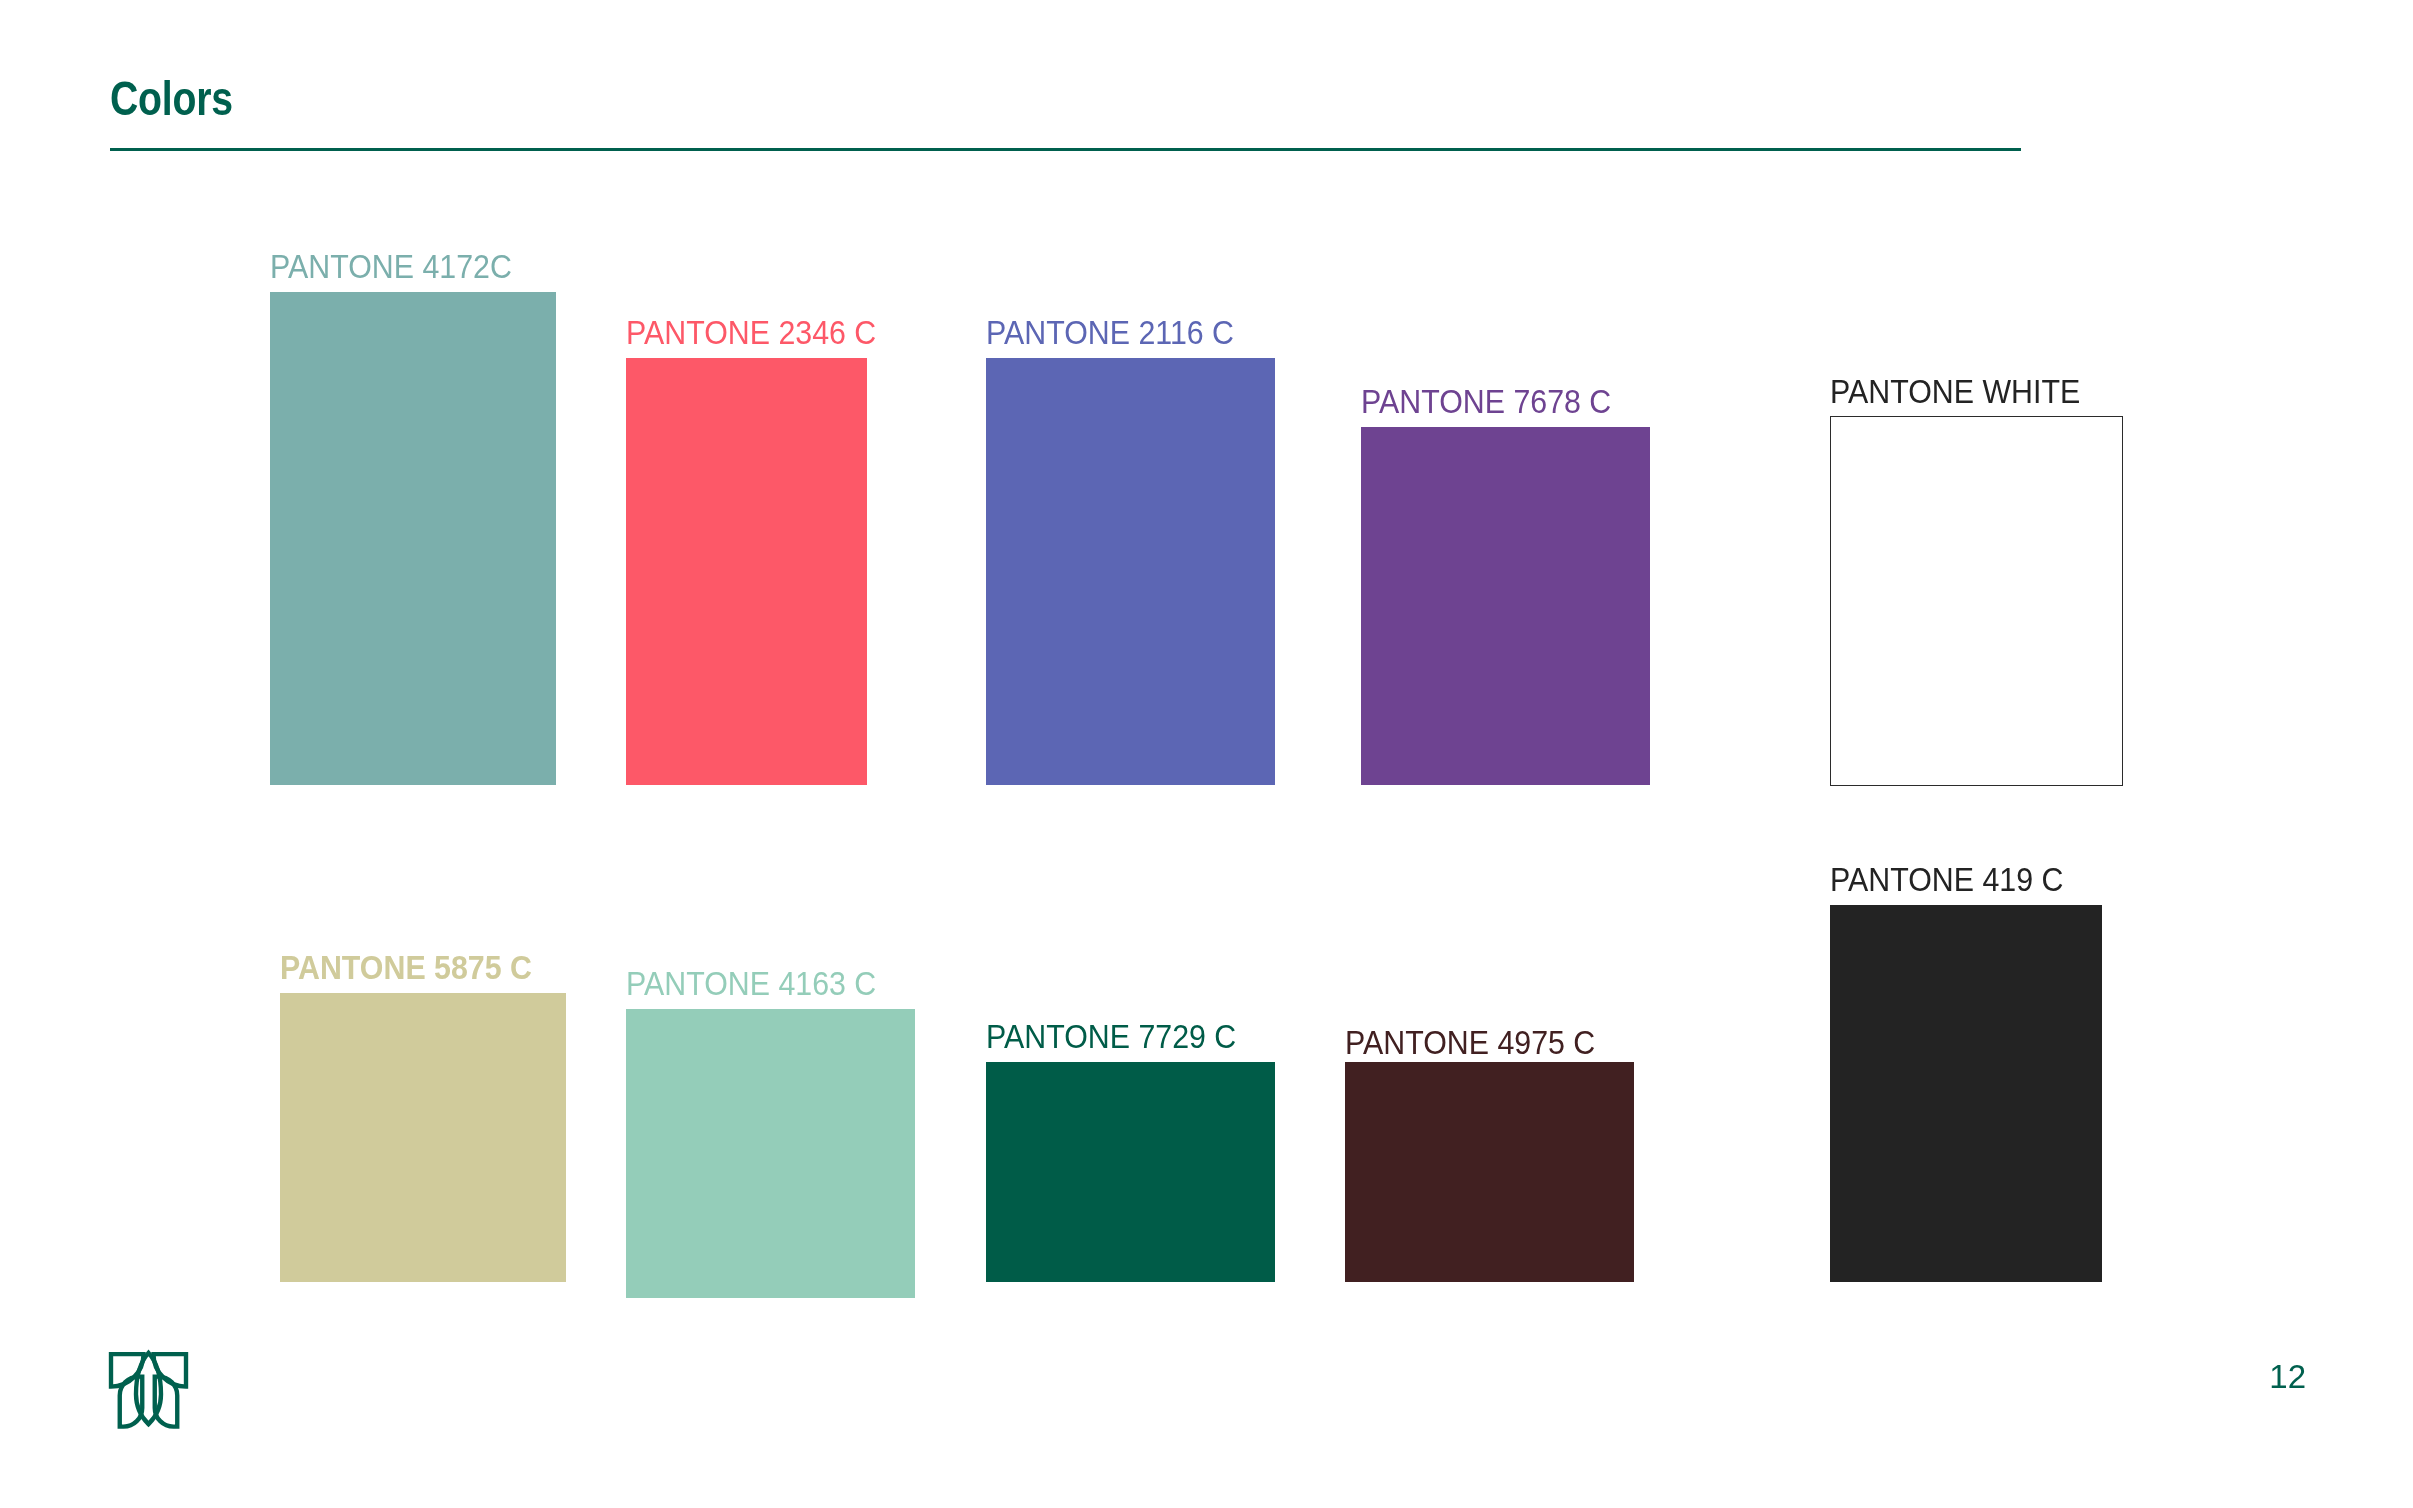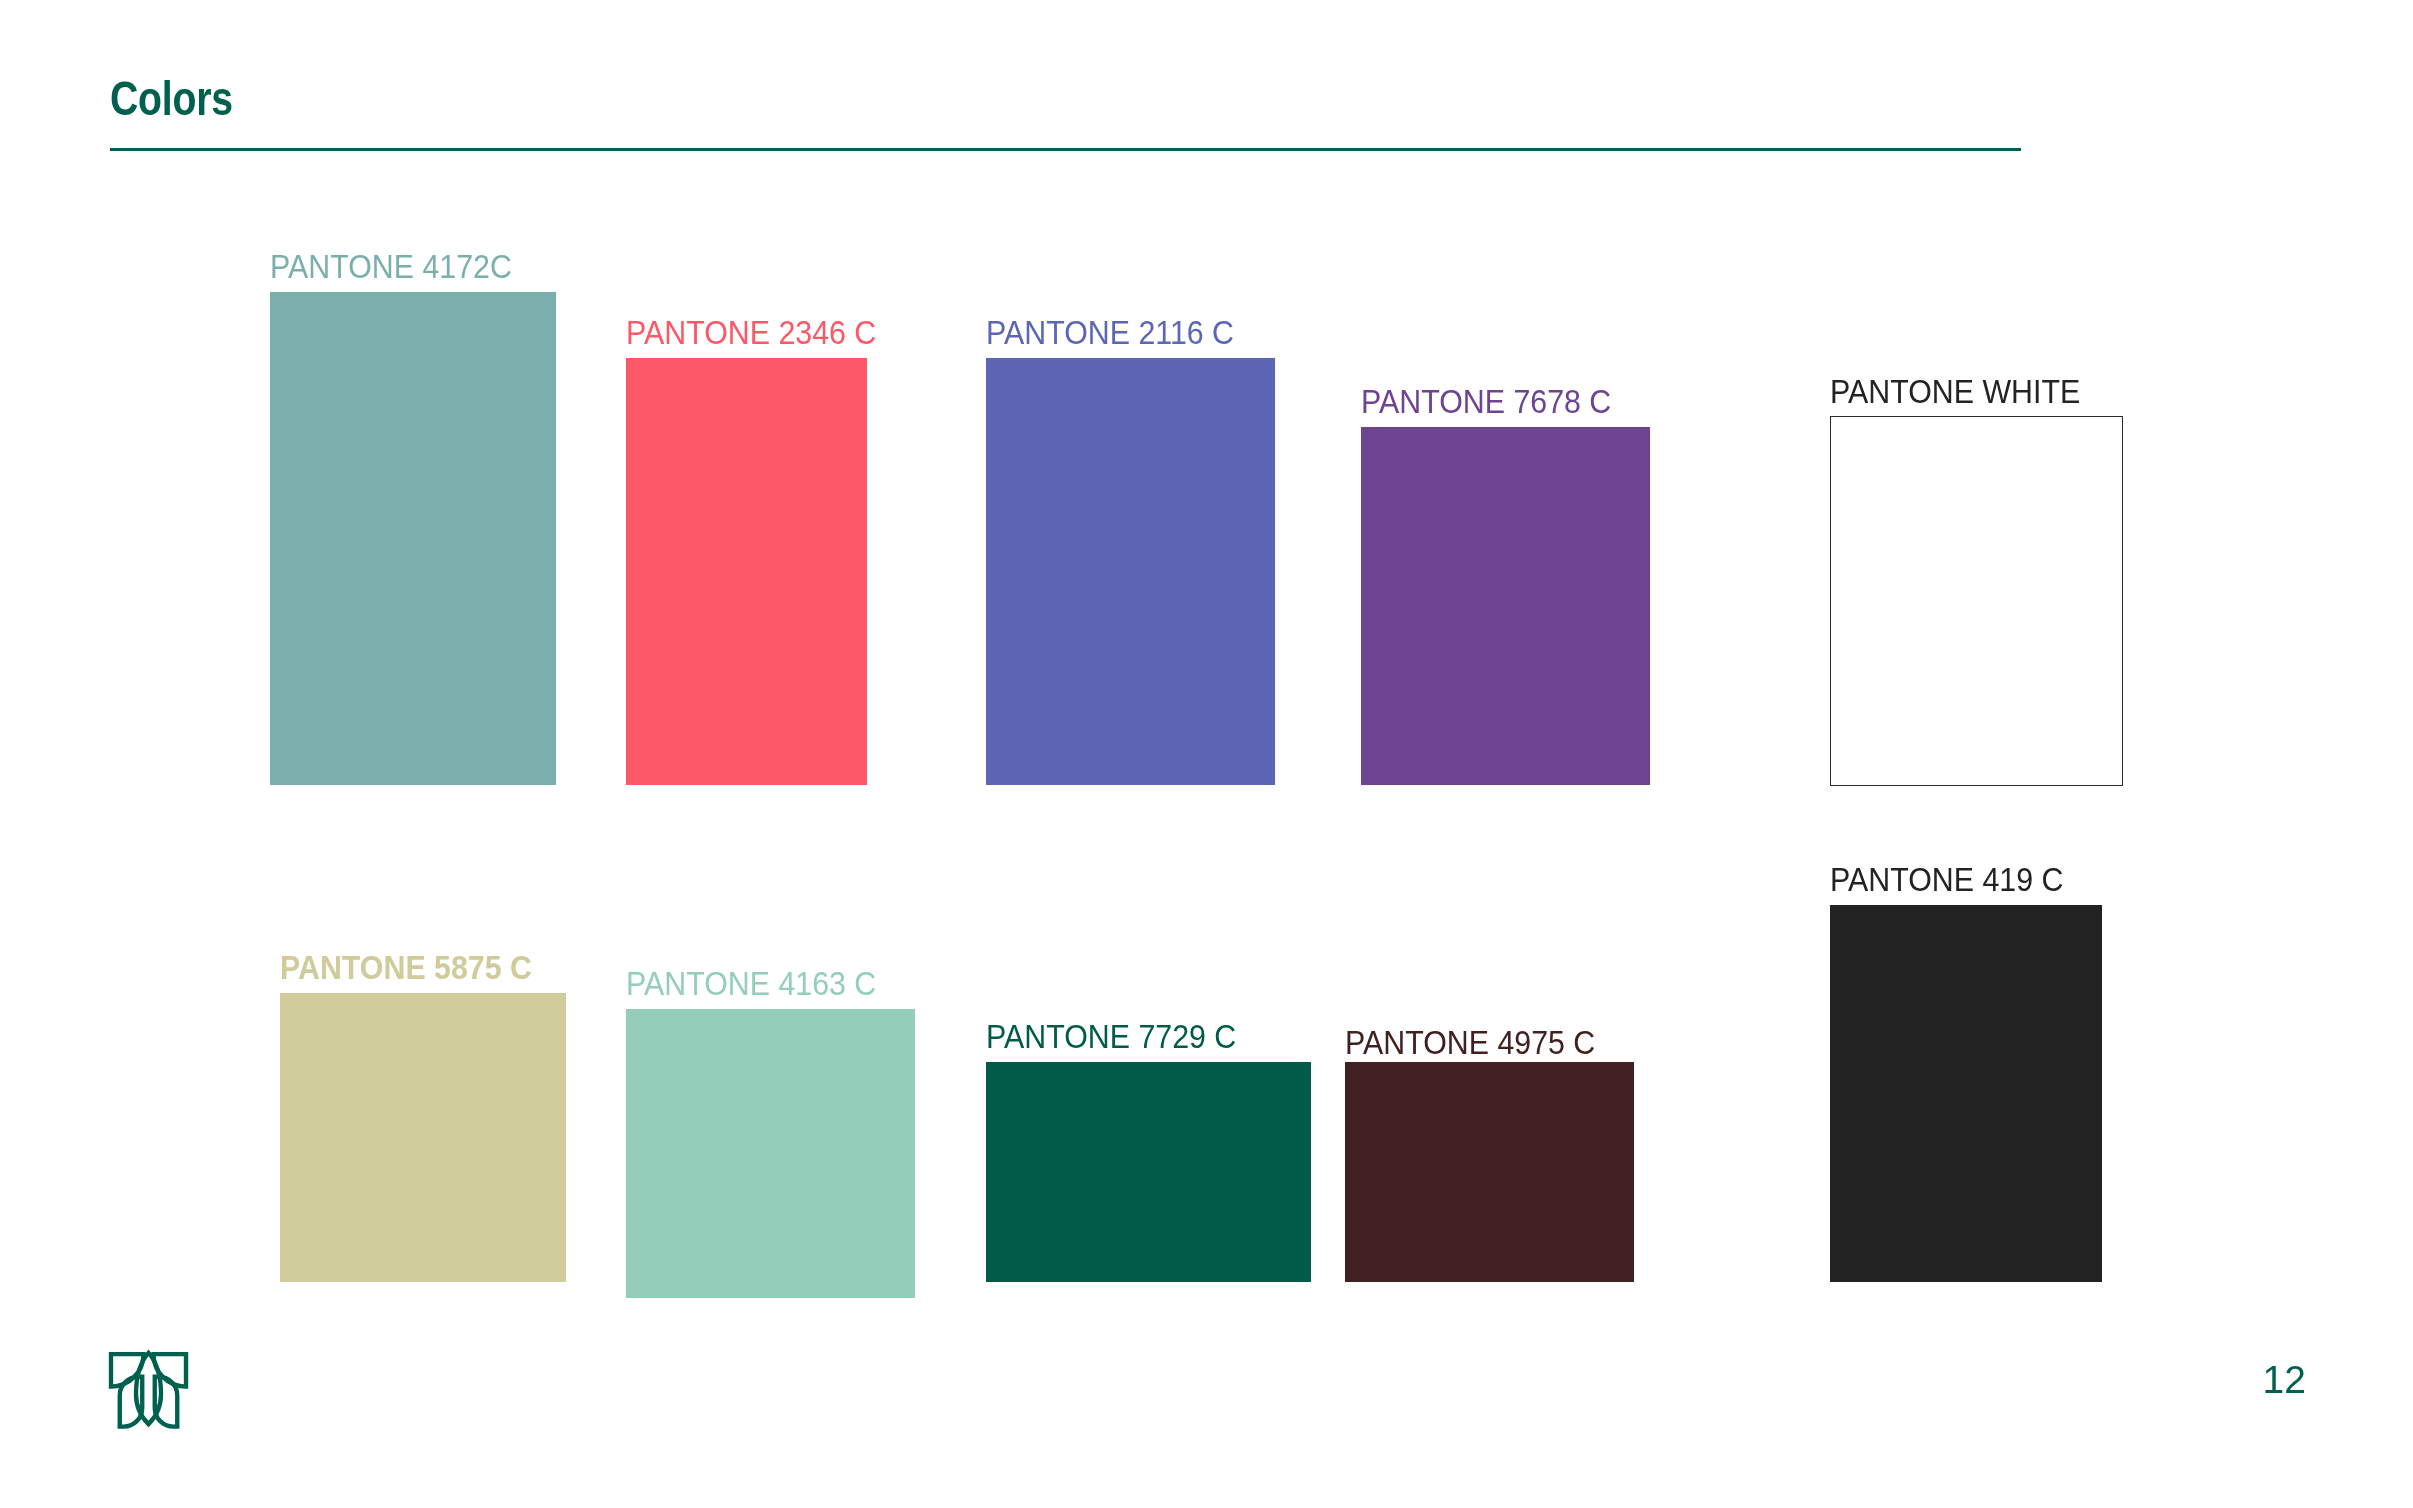--- a/index.html
+++ b/index.html
@@ -54,21 +54,21 @@
 
   
   .logo{
     position:absolute;
     left:106px; top:1344px;
     width:85px; height:94px;
   }
   .page-number{
     position:absolute;
     right:107px; top:1358px;
-    font-size:39px;
+    font-size:33px;
     color:#00604E;
     font-family:"Liberation Sans", sans-serif;
     white-space:nowrap;
   }
 </style>
 </head>
 <body>
 
 <div class="slide">
 
@@ -98,21 +98,21 @@
         <div class="label" style="color: rgb(35, 35, 35); bottom: 377px;">PANTONE WHITE</div>
       </div>
       <div class="swatch" style="left: 280px; top: 993px; width: 286px; height: 289px; font-weight: bold;">
         <div class="chip" style="background: rgb(208, 203, 155); height: 289px; top: 0px;"></div>
         <div class="label" style="color: rgb(208, 203, 155); bottom: 297px;">PANTONE 5875 C</div>
       </div>
       <div class="swatch" style="left: 626px; top: 993px; width: 289px; height: 289px; margin-top: 16px;">
         <div class="chip" style="background: rgb(148, 205, 185); height: 289px; top: 0px;"></div>
         <div class="label" style="color: rgb(148, 205, 185); bottom: 297px;">PANTONE 4163 C</div>
       </div>
-      <div class="swatch" style="left: 986px; top: 1062px; width: 289px; height: 220px; padding-left: 36px;">
+      <div class="swatch" style="left: 986px; top: 1062px; width: 289px; height: 220px;">
         <div class="chip" style="background: rgb(0, 92, 72); height: 220px; top: 0px;"></div>
         <div class="label" style="color: rgb(0, 92, 72); bottom: 228px;">PANTONE 7729 C</div>
       </div>
       <div class="swatch" style="left: 1345px; top: 1062px; width: 289px; height: 226px; border-radius: 14px;">
         <div class="chip" style="background: rgb(65, 32, 33); height: 220px; top: 0px;"></div>
         <div class="label" style="color: rgb(65, 32, 33); bottom: 228px;">PANTONE 4975 C</div>
       </div>
       <div class="swatch" style="left: 1830px; top: 905px; width: 272px; height: 377px;">
         <div class="chip" style="background: rgb(35, 35, 35); height: 377px; top: 0px;"></div>
         <div class="label" style="color: rgb(35, 35, 35); bottom: 385px;">PANTONE 419 C</div>

